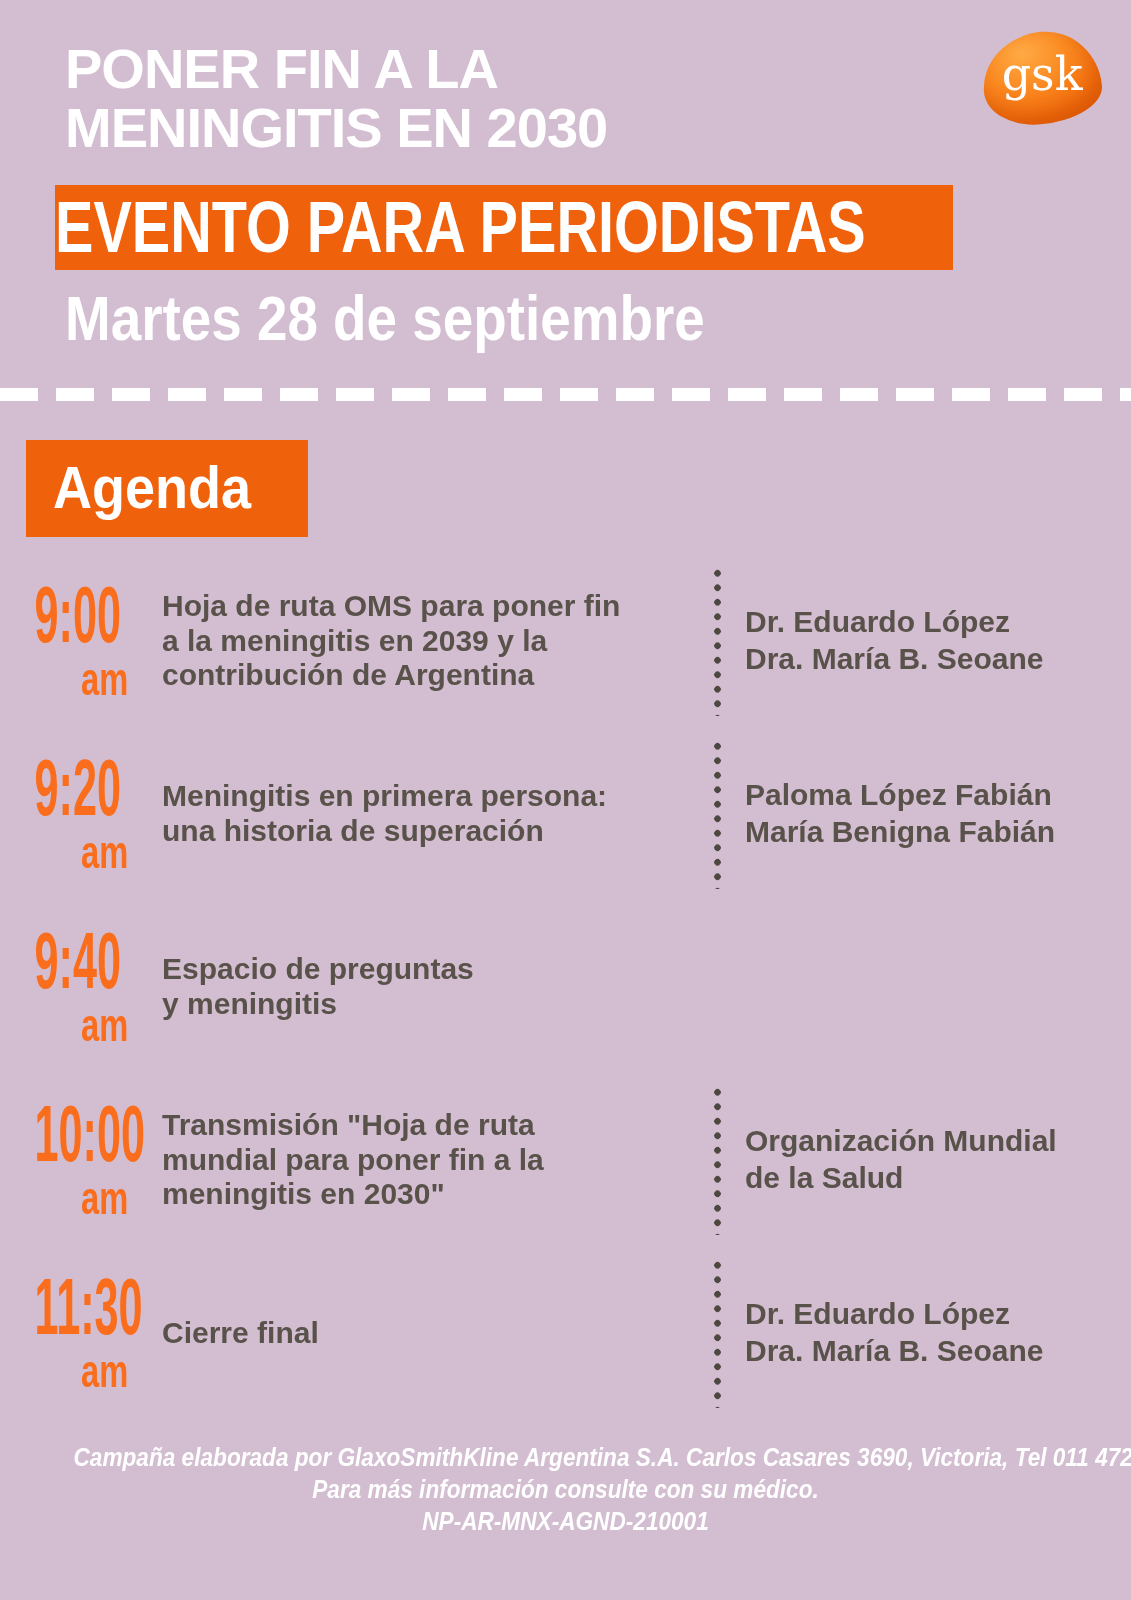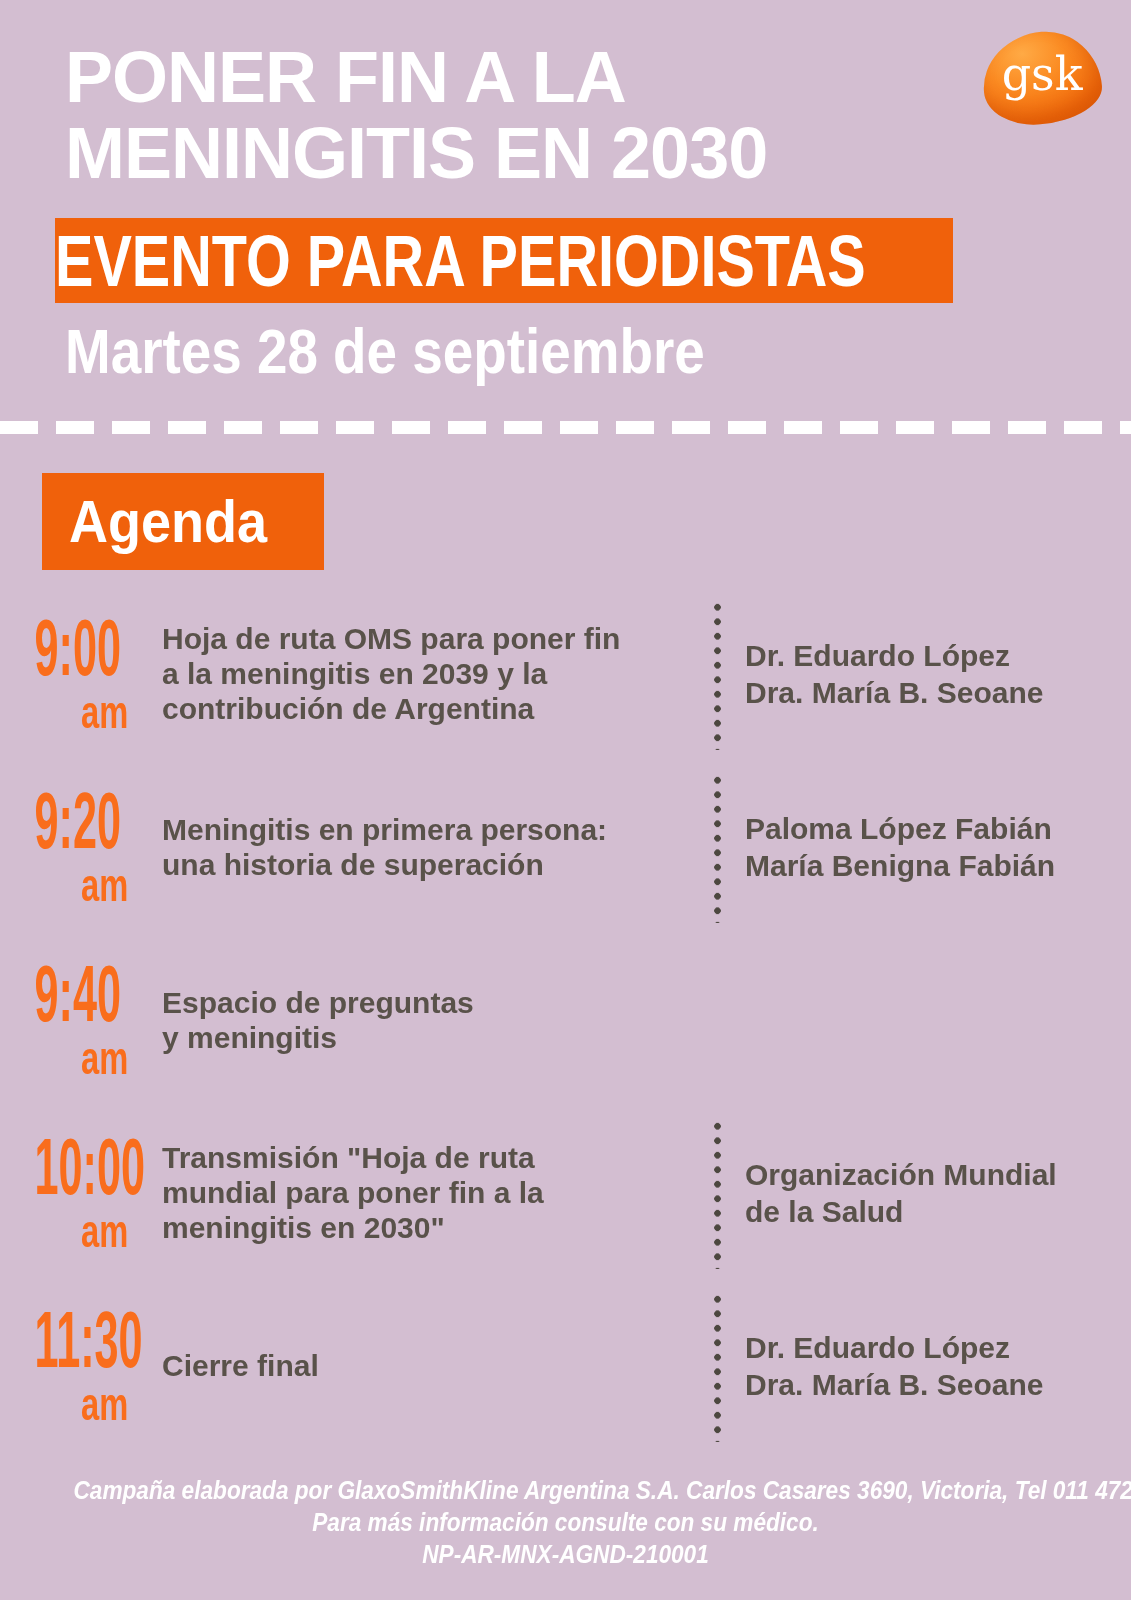--- a/index.html
+++ b/index.html
@@ -16,21 +16,21 @@
     position:relative;
     width:1131px; height:1600px;
     margin:0 auto;
     background:var(--bg);
     overflow:hidden;
   }
   
   .title{
     margin:40px 0 0 65px;
     color:var(--white);
-    font-size:72px;
+    font-size:56px;
     font-weight:bold;
     line-height:1.05;
     letter-spacing:-1px;
     white-space:pre-line;
   }
   .logo{
     position:absolute; left:983px; top:32px;
     width:118px; height:92px;
     background:radial-gradient(120% 120% at 35% 22%, #ffaa45 0%, #fb8b22 30%, #f1690a 62%, #e65c05 85%, #db5503 100%);
     border-radius:53% 47% 55% 45% / 60% 64% 36% 40%;
@@ -69,21 +69,21 @@
     white-space:nowrap;
   }
   
   .dashed-divider{
     margin-top:38px;
     height:13px; width:100%;
     background:repeating-linear-gradient(to right, var(--white) 0 38px, transparent 38px 56px);
   }
   
   .agenda-label{
-    margin:39px 0 0 42px;
+    margin:39px 0 0 26px;
     width:282px; height:97px;
     background:var(--orange);
     display:flex; align-items:center;
     padding-left:27px;
   }
   .agenda-label-text{
     color:var(--white);
     font-size:60px; font-weight:bold;
     transform:scaleX(.9);
     transform-origin:left center;

